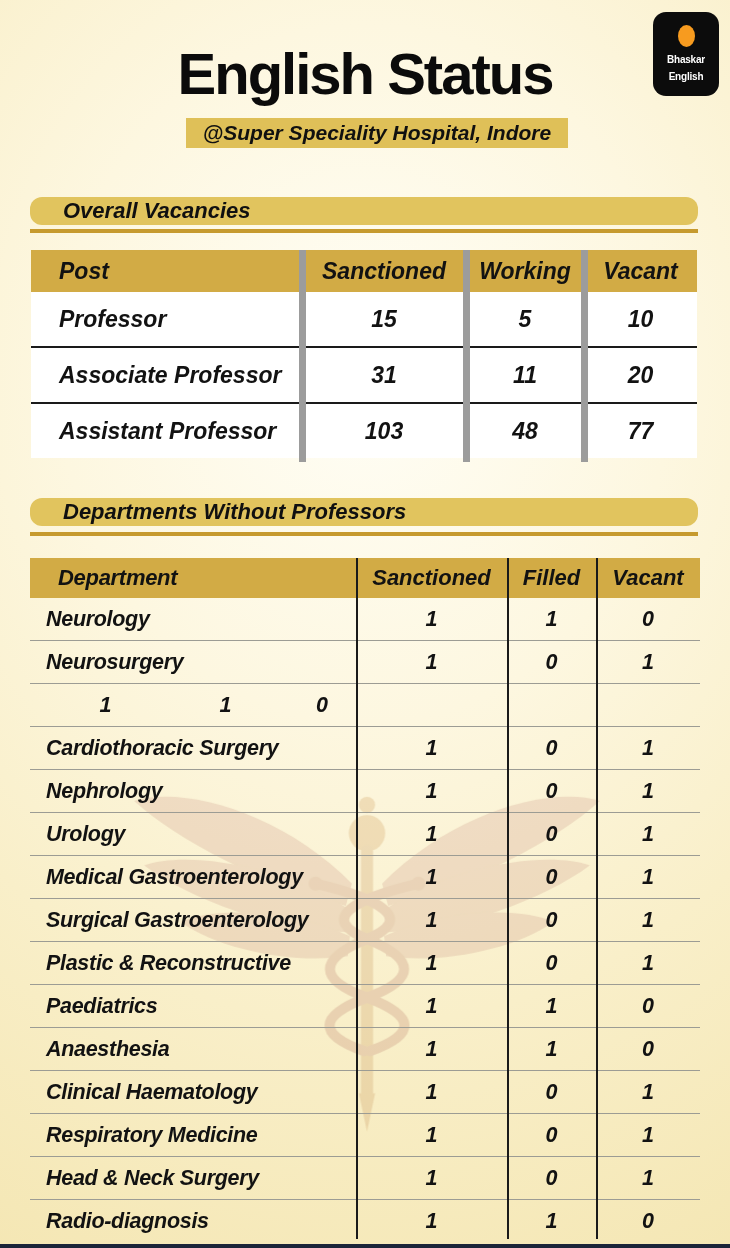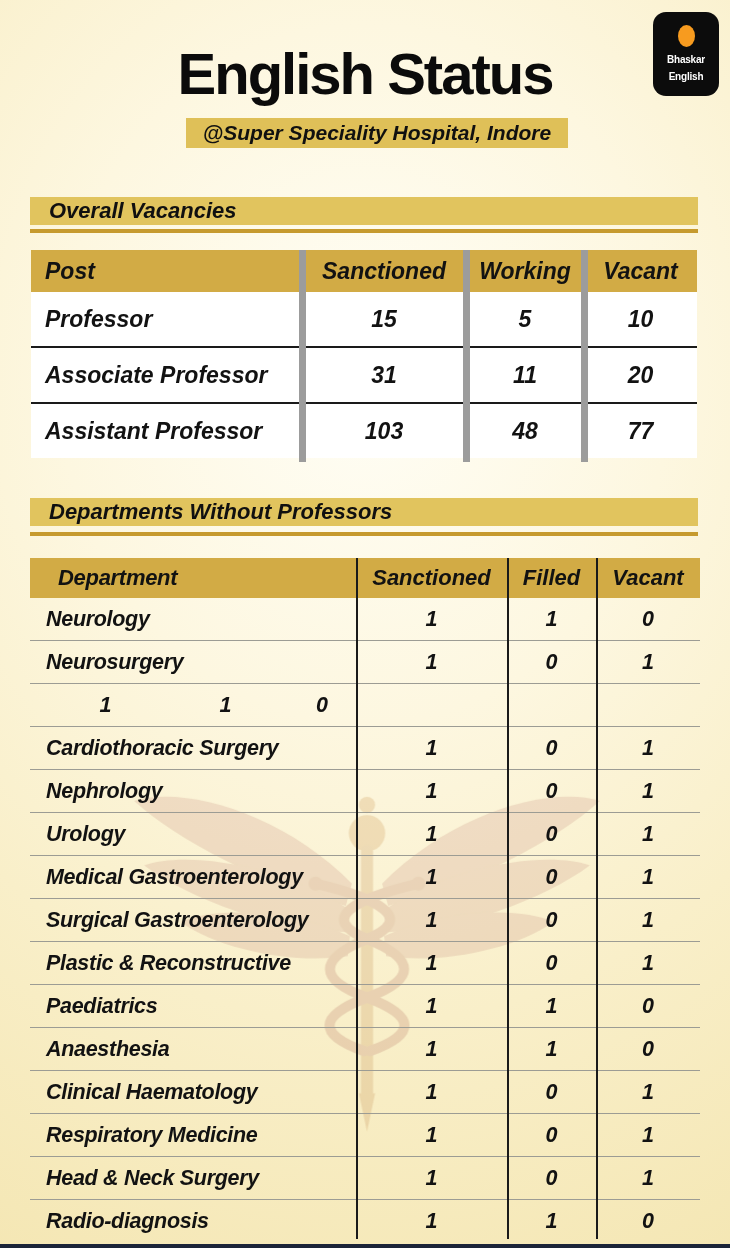--- a/index.html
+++ b/index.html
@@ -21,34 +21,34 @@
 
   
   .title { position:absolute; top:44px; left:0; right:0; margin:0; text-align:center;
            font-size:58px; line-height:60px; font-weight:900; letter-spacing:-2px; color:#0b0b0b; }
   .subtitle-wrap { position:absolute; top:118px; left:0; right:0; text-align:center; }
   .subtitle { display:inline-block; background:#dfc058; padding:3px 17px;
               font-size:21px; font-weight:bold; font-style:italic; color:#101010;margin-left:24px; }
 
   
   .section-bar { position:absolute; left:30px; width:668px; height:28px; background:#e1c45e;
-                 display:flex; align-items:center; padding-left:19px; box-sizing:border-box;
-                 font-size:22px; font-weight:bold; font-style:italic; color:#101010; }
+                 display:flex; align-items:center; padding-left:33px; box-sizing:border-box;
+                 font-size:22px; font-weight:bold; font-style:italic; color:#101010;border-radius:12px; }
   .bar1 { top:197px; } .bar2 { top:498px; }
   .section-underline { position:absolute; left:30px; width:668px; height:4px; background:#c69a2e; }
   .u1 { top:229px; } .u2 { top:532px; }
 
   
   .table1 { position:absolute; left:31px; top:250px; width:666px; }
   .t1-header { display:flex; height:42px; background:#d2ab45; align-items:center;
                font-size:23px; font-weight:bold; font-style:italic; }
   .t1-row { display:flex; height:54px; background:#ffffff; align-items:center;
             font-size:23px; font-weight:bold; font-style:italic; }
   .t1-row + .t1-row { border-top:2px solid #1a1a1a; }
-  .c0 { width:271px; padding-left:14px; box-sizing:border-box; white-space:nowrap; }
+  .c0 { width:271px; padding-left:28px; box-sizing:border-box; white-space:nowrap; }
   .c1 { width:164px; text-align:center; }
   .c2 { width:118px; text-align:center; }
   .c3 { width:113px; text-align:center; }
   .t1-vbar { position:absolute; top:0; width:7px; height:calc(100% + 4px); background:#9c9c9c; }
   .vb1 { left:268px; } .vb2 { left:432px; } .vb3 { left:550px; }
 
   
   .table2 { position:absolute; left:30px; top:558px; width:670px; }
   .t2-header { display:flex; height:40px; background:#d2ab45; align-items:center;
                font-size:22px; font-weight:bold; font-style:italic; }

